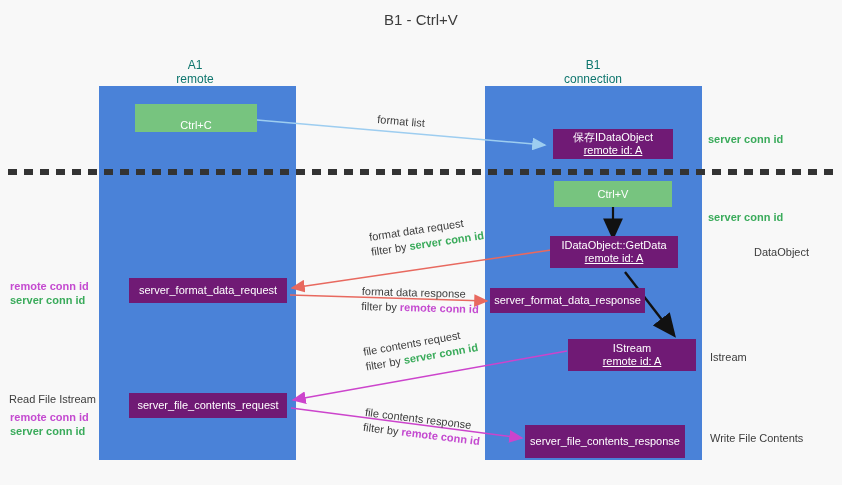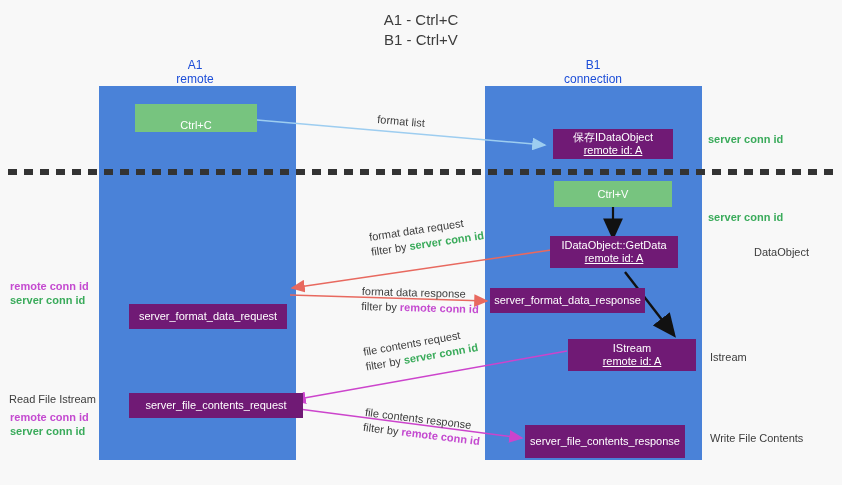--- a/index.html
+++ b/index.html
@@ -13,21 +13,21 @@
   #stage{position:absolute;left:0;top:0;width:842px;height:485px;}
 
   
   .title{
     position:absolute;left:0;top:10px;width:842px;
     text-align:center;font-size:15px;color:#3c3c3c;line-height:20px;
   }
 
   
   .lane-head{
-    position:absolute;text-align:center;font-size:12px;color:#1d4ed8;
+    position:absolute;text-align:center;font-size:12px;color:#0f766e;
     line-height:14px;width:200px;
   }
 
   
   .lane{position:absolute;background:#4a82d8;}
 
   
   .node{
     position:absolute;box-sizing:border-box;
     display:flex;flex-direction:column;align-items:center;justify-content:center;
@@ -48,21 +48,20 @@
   .rot .p{color:#c44ad0;font-weight:bold;}
 
   svg.overlay{position:absolute;left:0;top:0;width:842px;height:485px;pointer-events:none;}
 </style>
 </head>
 <body>
 
 <div id="stage">
 
   <div class="title">
-    <div>A1 - Ctrl+C</div>
     <div>B1 - Ctrl+V</div>
   </div>
 
   <div class="lane-head" style="left:95px;top:58px;">
     <div>A1</div>
     <div>remote</div>
   </div>
   <div class="lane-head" style="left:493px;top:58px;">
     <div>B1</div>
     <div>connection</div>
@@ -115,34 +114,34 @@
 
   <div class="node green" style="left:554px;top:181px;width:118px;height:26px;">
     <div>Ctrl+V</div>
   </div>
 
   <div class="node orange" style="left:550px;top:236px;width:128px;height:32px;">
     <div>IDataObject::GetData</div>
     <div class="l2">remote id: A</div>
   </div>
 
-  <div class="node orange" style="left:129px;top:278px;width:158px;height:25px;margin-top:26px;">
+  <div class="node orange" style="left:129px;top:278px;width:158px;height:25px;">
     <div>server_format_data_request</div>
   </div>
 
   <div class="node orange" style="left:490px;top:288px;width:155px;height:25px;">
     <div>server_format_data_response</div>
   </div>
 
   <div class="node orange" style="left:568px;top:339px;width:128px;height:32px;">
     <div>IStream</div>
     <div class="l2">remote id: A</div>
   </div>
 
-  <div class="node orange" style="left:129px;top:393px;width:174px;height:25px;">
+  <div class="node orange" style="left:129px;top:393px;width:158px;height:25px;">
     <div>server_file_contents_request</div>
   </div>
 
   <div class="node orange" style="left:525px;top:425px;width:160px;height:33px;">
     <div>server_file_contents_response</div>
   </div>
 
   <div class="rot" style="left:378px;top:112px;transform:rotate(5deg);">
     <span>format list</span>
   </div>

